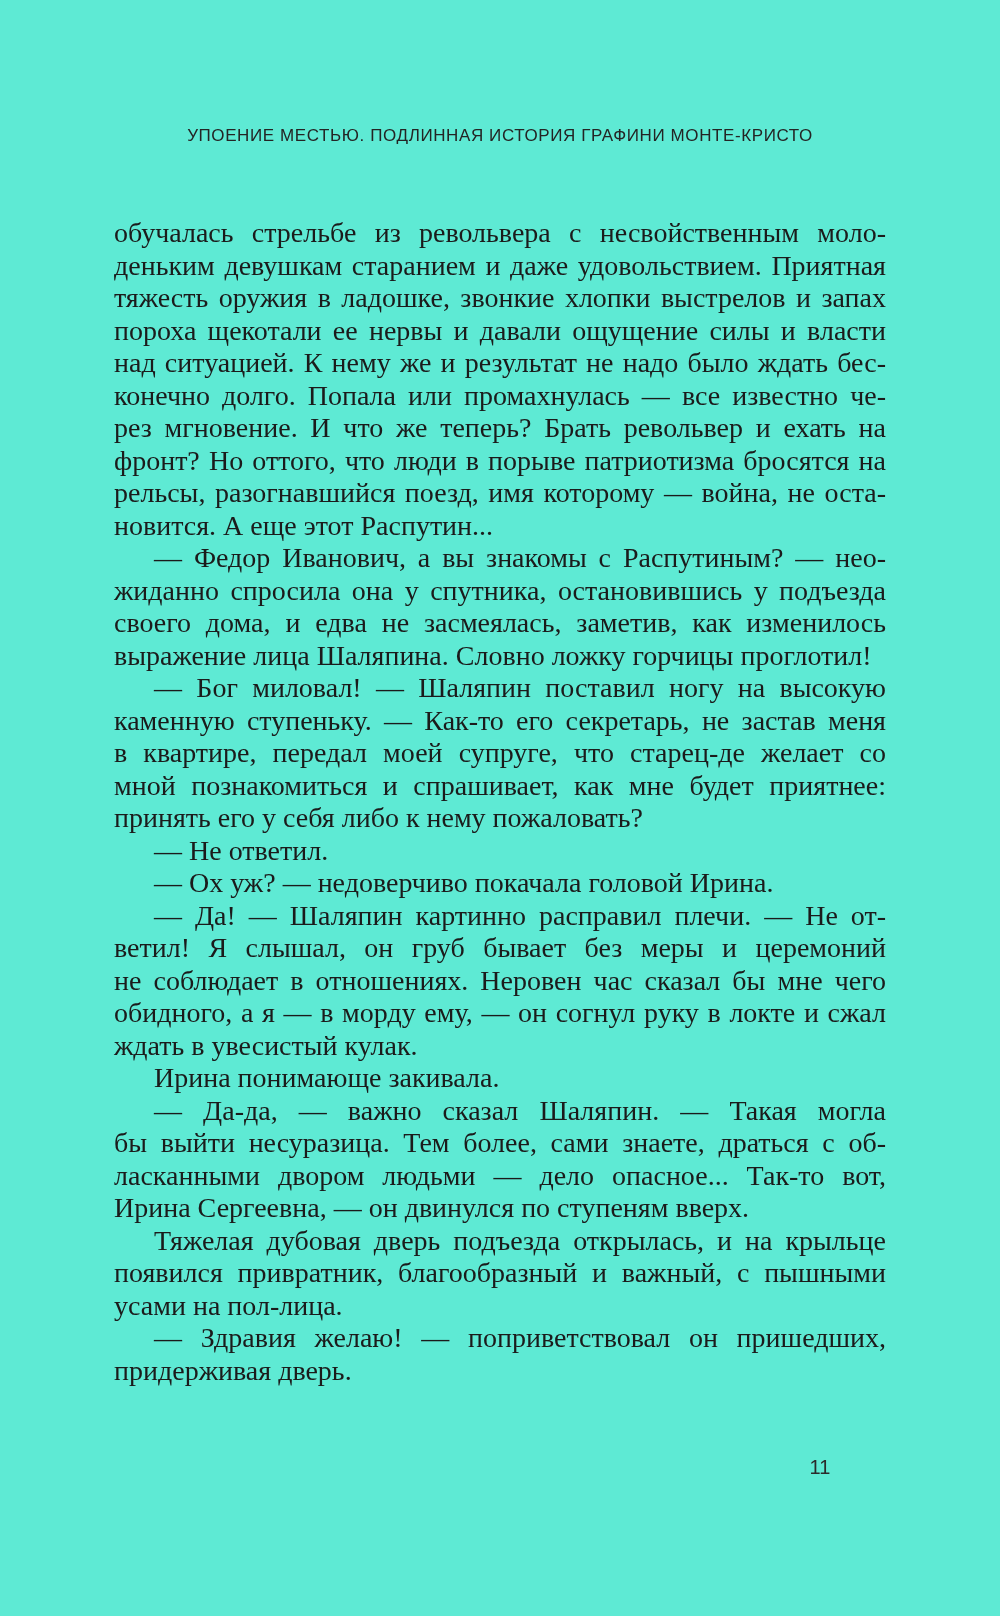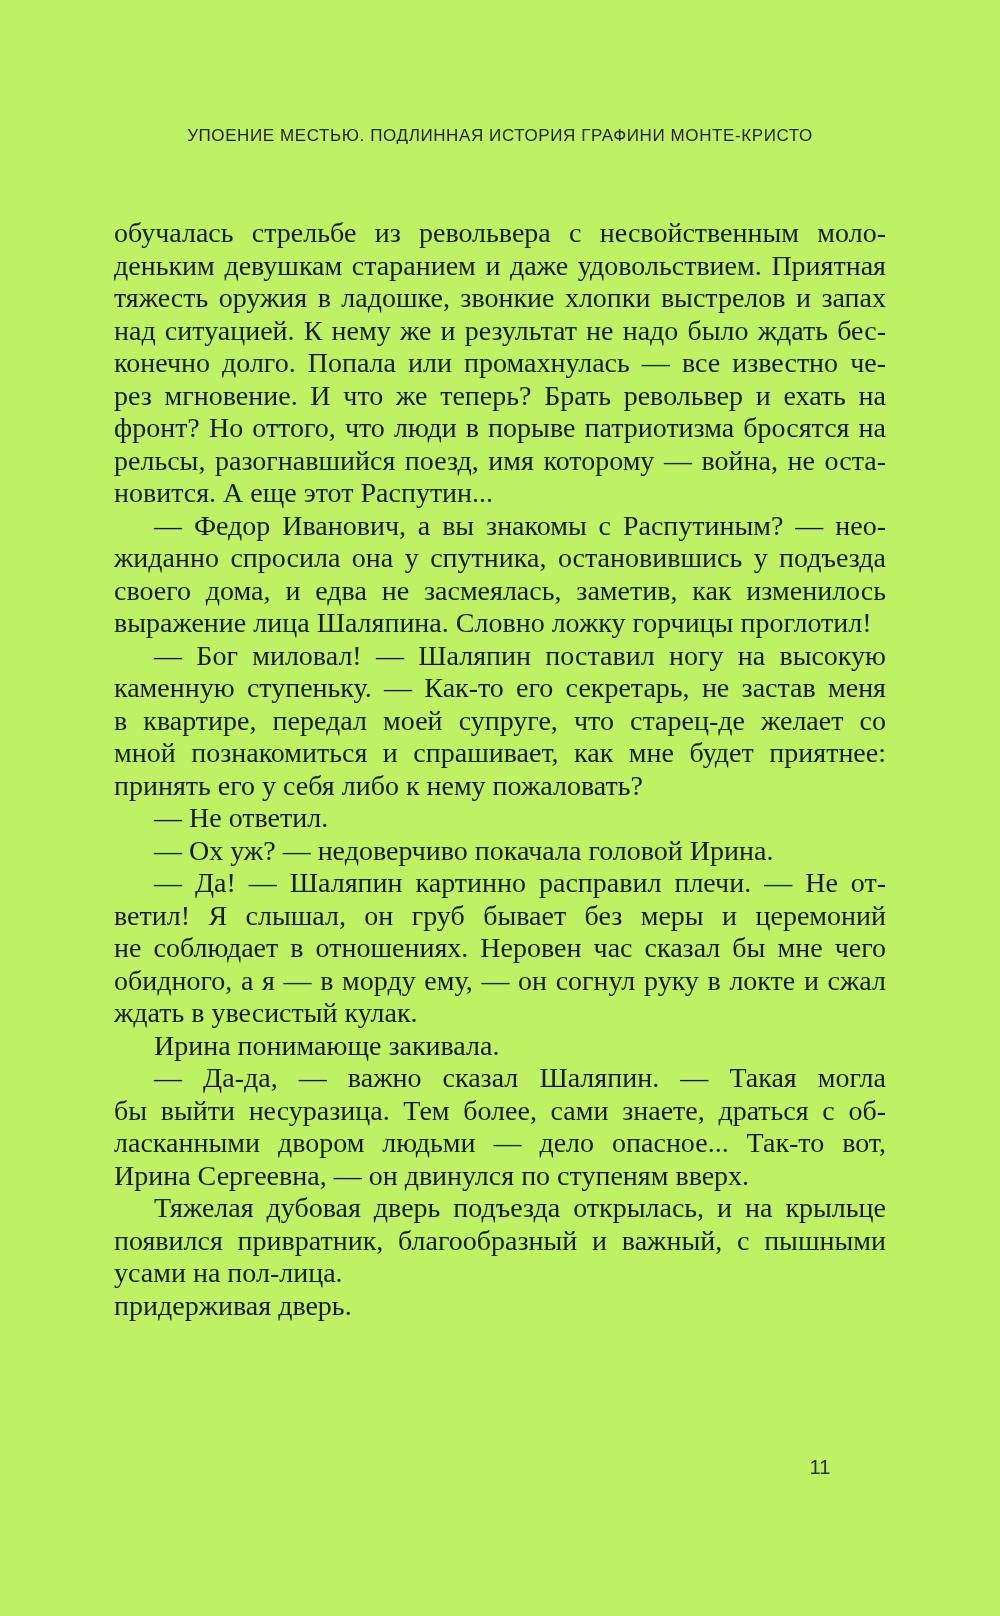--- a/index.html
+++ b/index.html
@@ -4,21 +4,21 @@
 <style>
   html, body {
     margin: 0;
     padding: 0;
     background: #ffffff;
   }
   .page {
     position: relative;
     width: 1000px;
     height: 1616px;
-    background: #bef264;
+    background: #5eead4;
     overflow: hidden;
   }
   .running-title {
     position: absolute;
     top: 126px;
     left: 0;
     width: 100%;
     text-align: center;
     font-family: "Liberation Sans", sans-serif;
     font-size: 17px;
@@ -61,20 +61,21 @@
 </head>
 <body>
 
 <div class="page">
   <div class="running-title">УПОЕНИЕ МЕСТЬЮ. ПОДЛИННАЯ ИСТОРИЯ ГРАФИНИ МОНТЕ-КРИСТО</div>
 
   <div class="text-block" id="text-block">
       <div class="line">обучалась стрельбе из револьвера с несвойственным моло-</div>
       <div class="line">деньким девушкам старанием и даже удовольствием. Приятная</div>
       <div class="line">тяжесть оружия в ладошке, звонкие хлопки выстрелов и запах</div>
+      <div class="line">пороха щекотали ее нервы и давали ощущение силы и власти</div>
       <div class="line">над ситуацией. К нему же и результат не надо было ждать бес-</div>
       <div class="line">конечно долго. Попала или промахнулась — все известно че-</div>
       <div class="line">рез мгновение. И что же теперь? Брать револьвер и ехать на</div>
       <div class="line">фронт? Но оттого, что люди в порыве патриотизма бросятся на</div>
       <div class="line">рельсы, разогнавшийся поезд, имя которому — война, не оста-</div>
       <div class="line last">новится. А еще этот Распутин...</div>
       <div class="line indent">— Федор Иванович, а вы знакомы с Распутиным? — нео-</div>
       <div class="line">жиданно спросила она у спутника, остановившись у подъезда</div>
       <div class="line">своего дома, и едва не засмеялась, заметив, как изменилось</div>
       <div class="line last">выражение лица Шаляпина. Словно ложку горчицы проглотил!</div>
@@ -91,17 +92,18 @@
       <div class="line">обидного, а я — в морду ему, — он согнул руку в локте и сжал</div>
       <div class="line last">ждать в увесистый кулак.</div>
       <div class="line last indent">Ирина понимающе закивала.</div>
       <div class="line indent">— Да-да, — важно сказал Шаляпин. — Такая могла</div>
       <div class="line">бы выйти несуразица. Тем более, сами знаете, драться с об-</div>
       <div class="line">ласканными двором людьми — дело опасное... Так-то вот,</div>
       <div class="line last">Ирина Сергеевна, — он двинулся по ступеням вверх.</div>
       <div class="line indent">Тяжелая дубовая дверь подъезда открылась, и на крыльце</div>
       <div class="line">появился привратник, благообразный и важный, с пышными</div>
       <div class="line last">усами на пол-лица.</div>
+      <div class="line indent">— Здравия желаю! — поприветствовал он пришедших,</div>
       <div class="line last">придерживая дверь.</div>
     </div>
 
   <div class="page-number">11</div>
 </div>
 
 </body></html>

